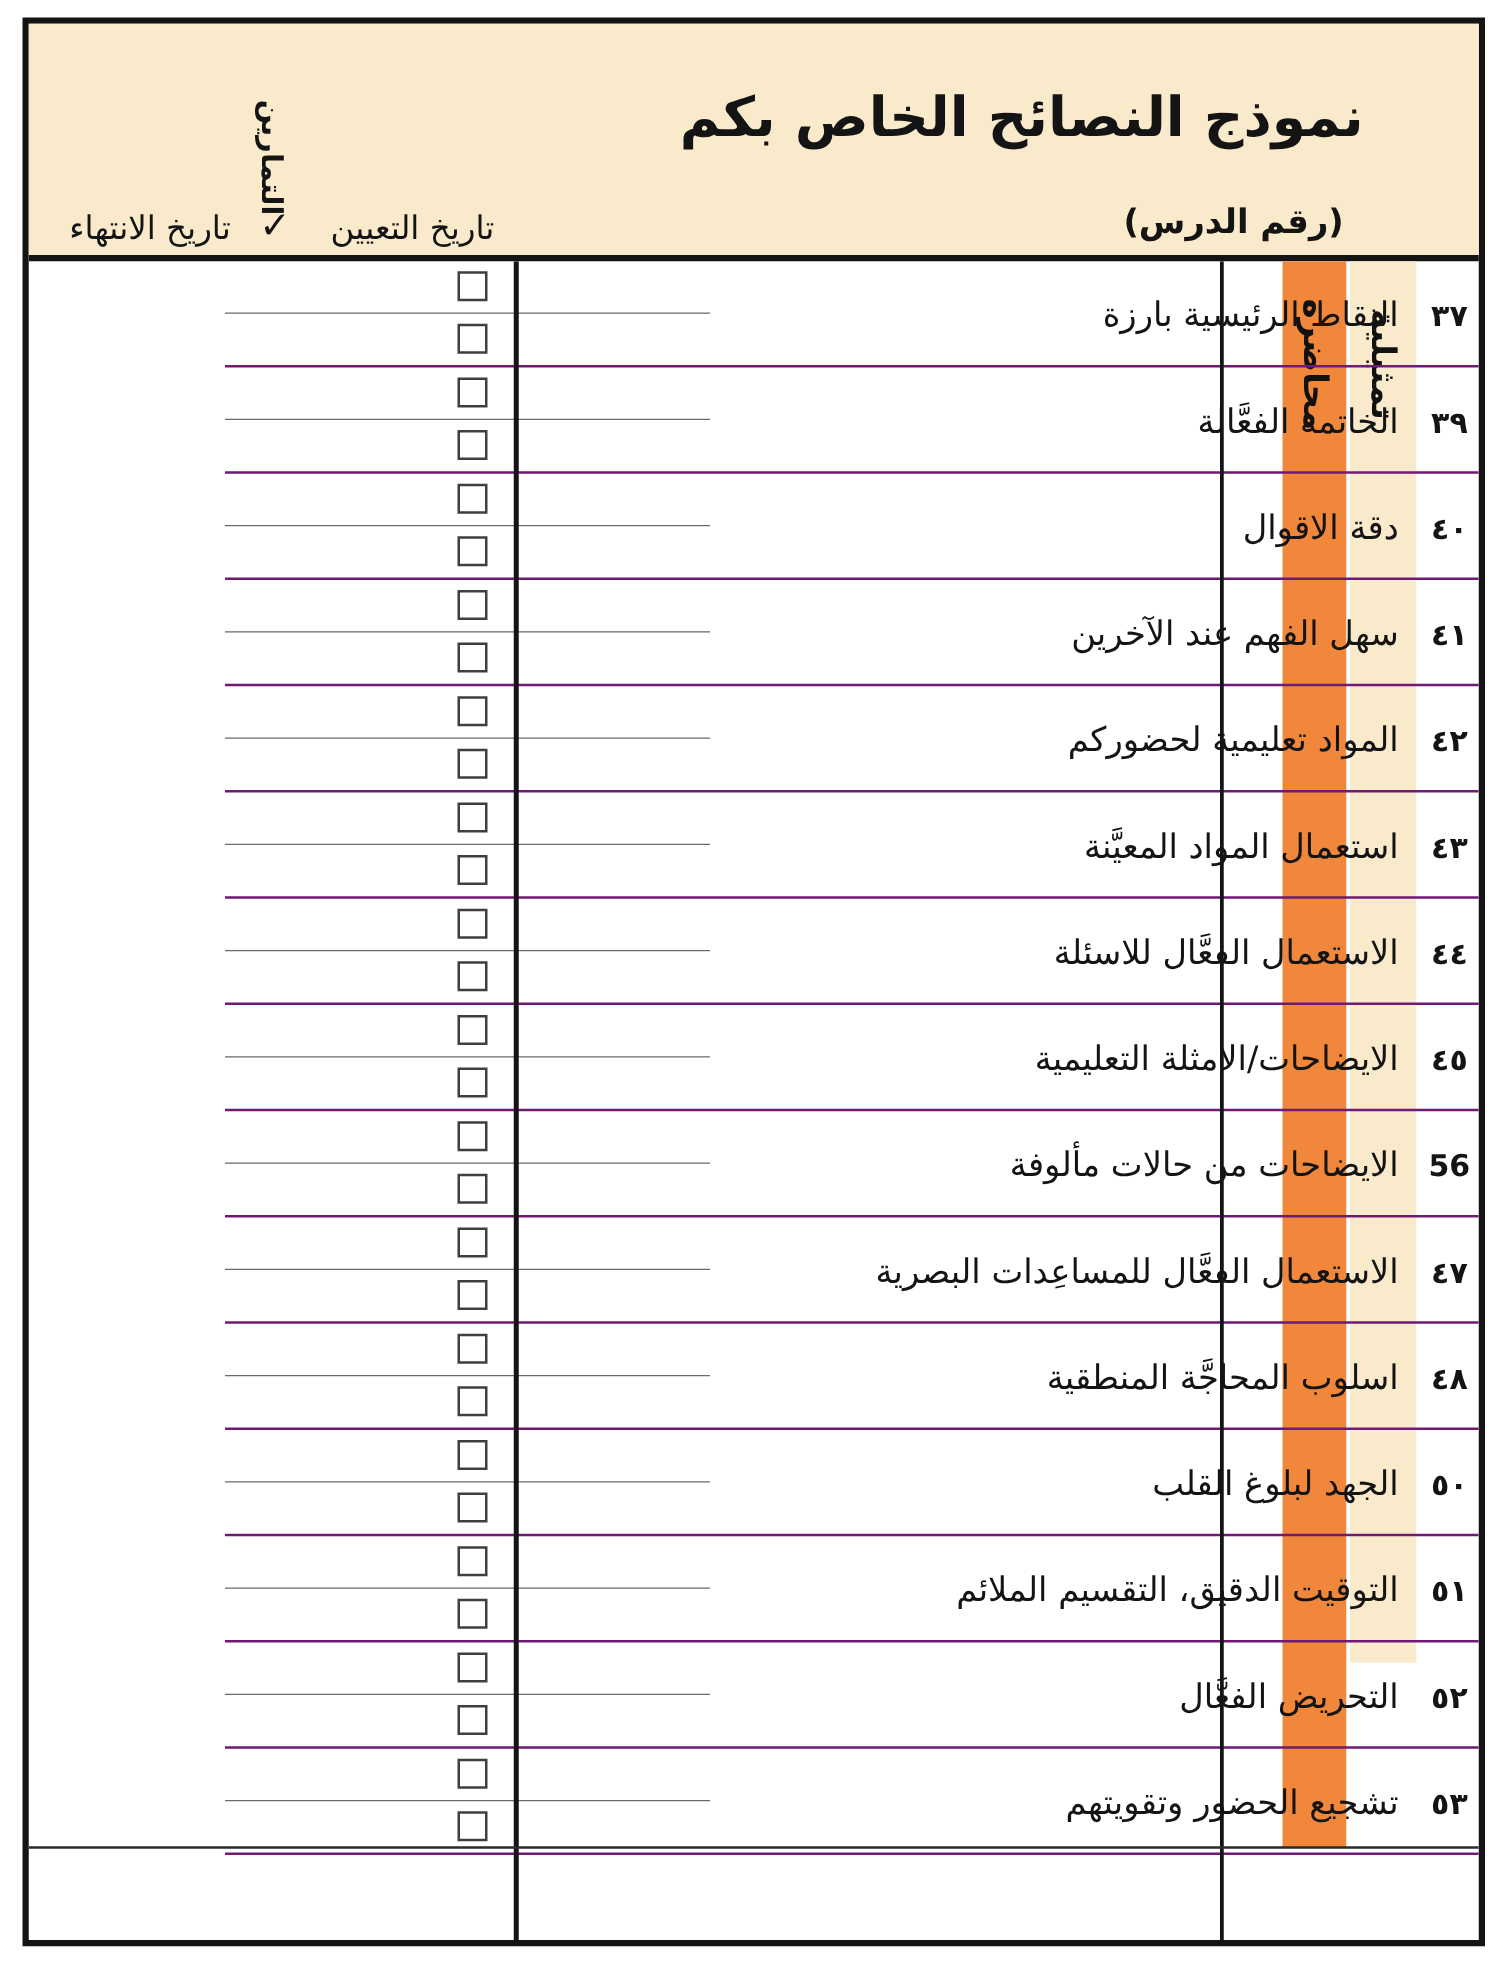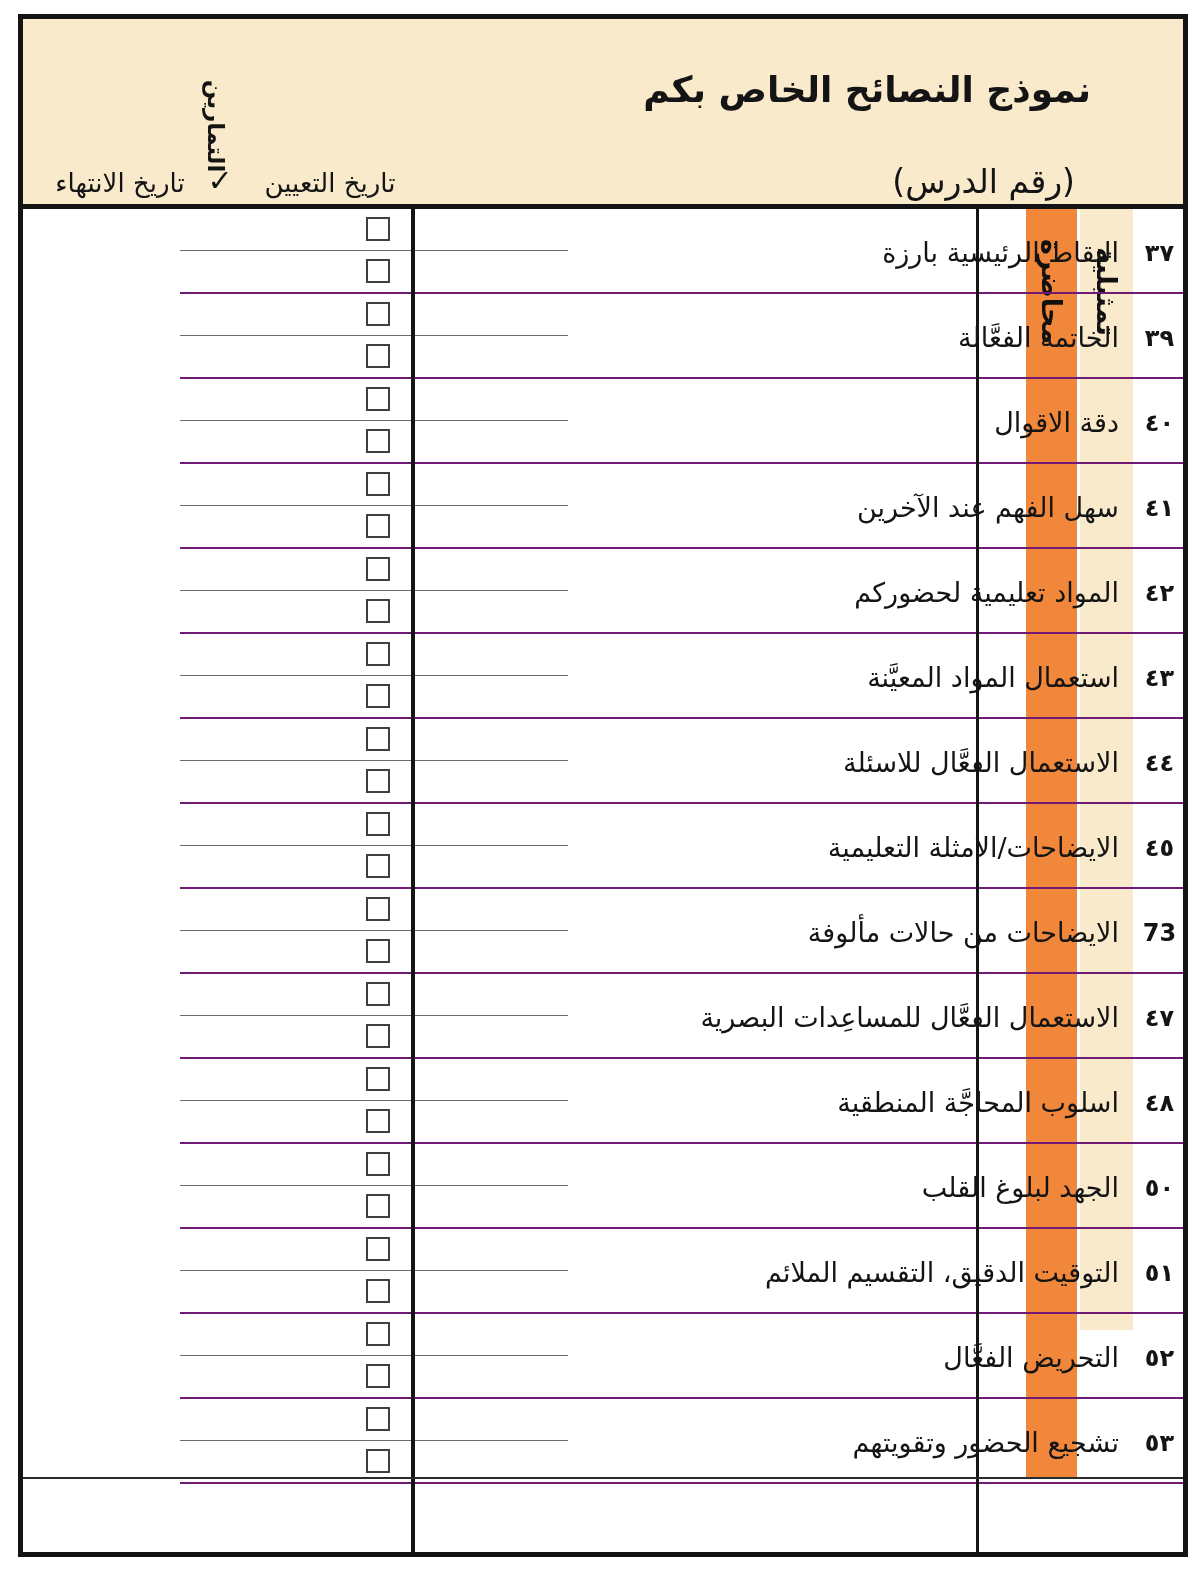--- a/index.html
+++ b/index.html
@@ -12,25 +12,25 @@
     position:absolute;left:18px;top:14px;width:1170px;height:1543px;
     border:5px solid #141414;box-sizing:border-box;background:#ffffff;
   }
   
   .header{
     position:relative;height:185px;background:#faeacc;
     border-bottom:5px solid #141414;box-sizing:content-box;
   }
   .title{
     position:absolute;top:50px;right:92px;
-    font-size:36px;font-weight:bold;white-space:nowrap;
+    font-size:44px;font-weight:bold;white-space:nowrap;
   }
   .lesson-no{
     position:absolute;top:143px;right:108px;
-    font-size:33px;white-space:nowrap;
+    font-size:27px;white-space:nowrap;font-weight:bold;
   }
   .hdr-col{
     position:absolute;bottom:6px;font-size:26px;font-weight:normal;
     text-align:center;white-space:nowrap;
   }
   .hdr-end{left:22px;width:150px;}
   .hdr-check{left:172px;width:50px;font-size:30px;}
   .hdr-assign{left:232px;width:150px;}
   .hdr-exercises{
     position:absolute;left:168px;top:58px;width:50px;height:98px;
@@ -264,21 +264,21 @@
         <div class="checkbox"></div>
         <div class="date-cell assign-cell"></div>
       </div>
       <div class="half">
         <div class="date-cell end-cell"></div>
         <div class="checkbox"></div>
         <div class="date-cell assign-cell"></div>
       </div>
     </div>
     <div class="cell-text">الايضاحات من حالات مألوفة</div>
-    <div class="cell-num">73</div>
+    <div class="cell-num">56</div>
   </div>
 
   <div class="row">
     <div class="left-sec">
       <div class="half half-top">
         <div class="date-cell end-cell"></div>
         <div class="checkbox"></div>
         <div class="date-cell assign-cell"></div>
       </div>
       <div class="half">

